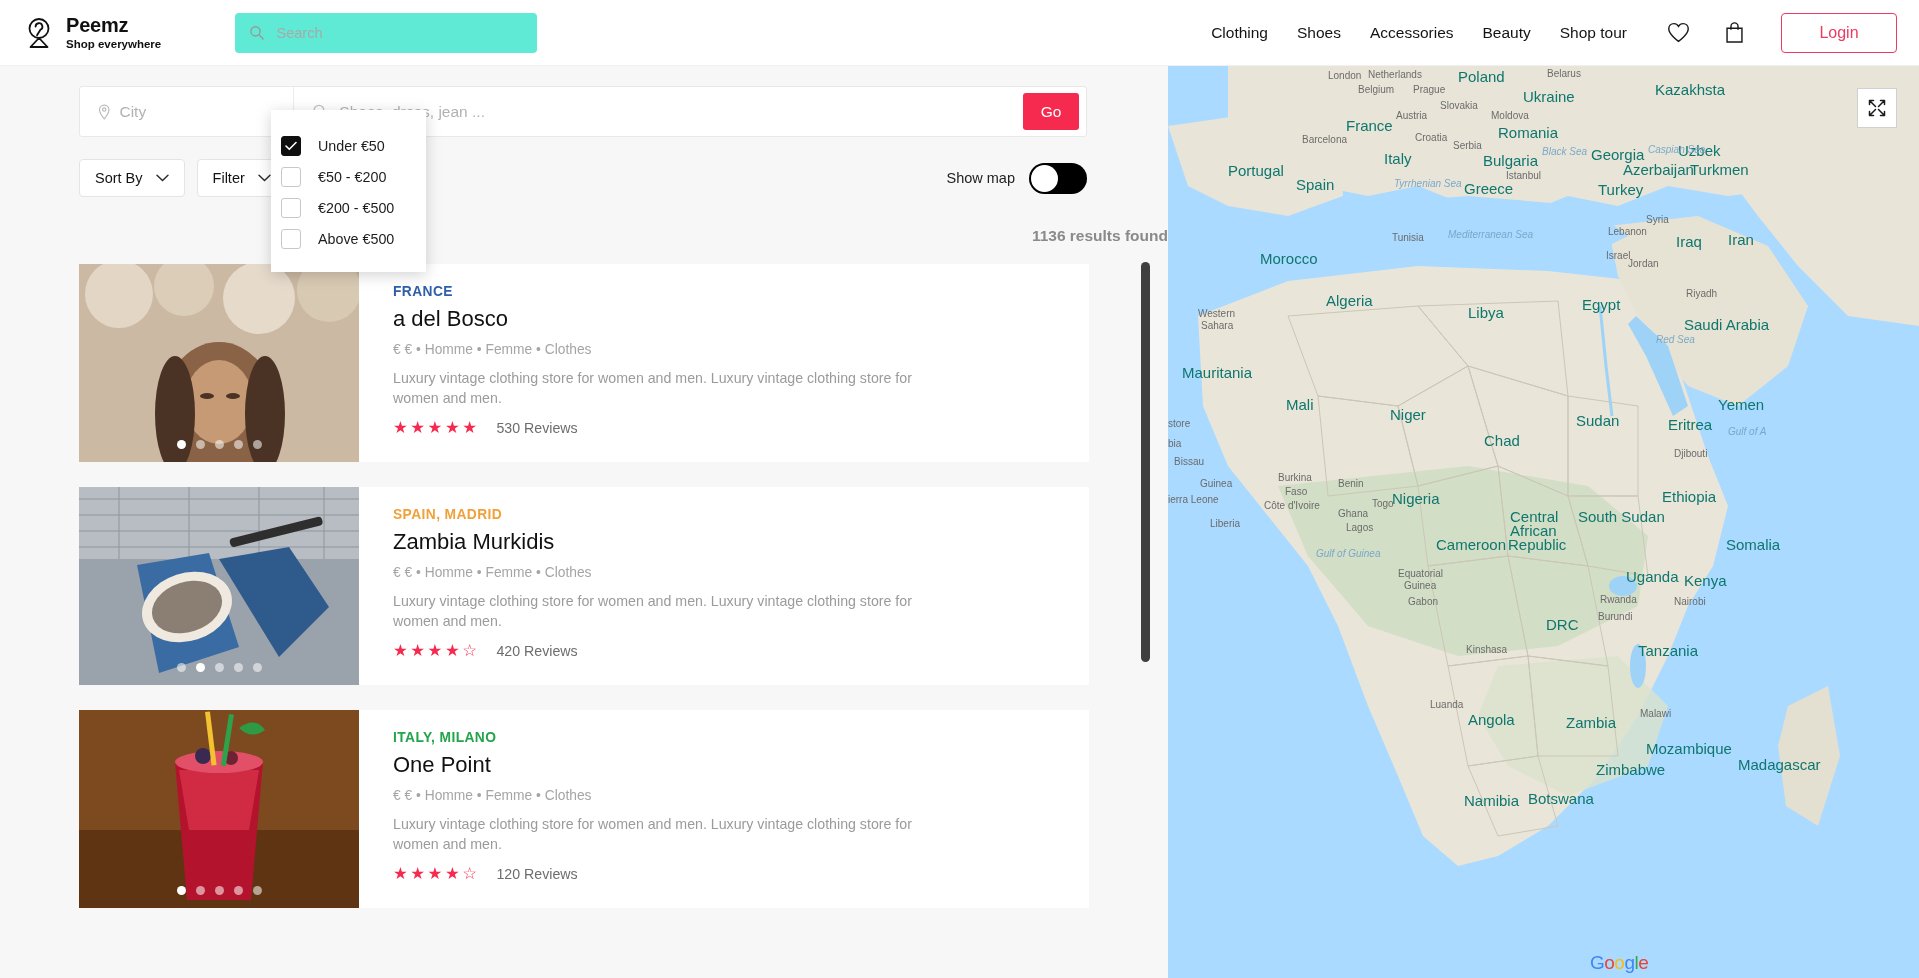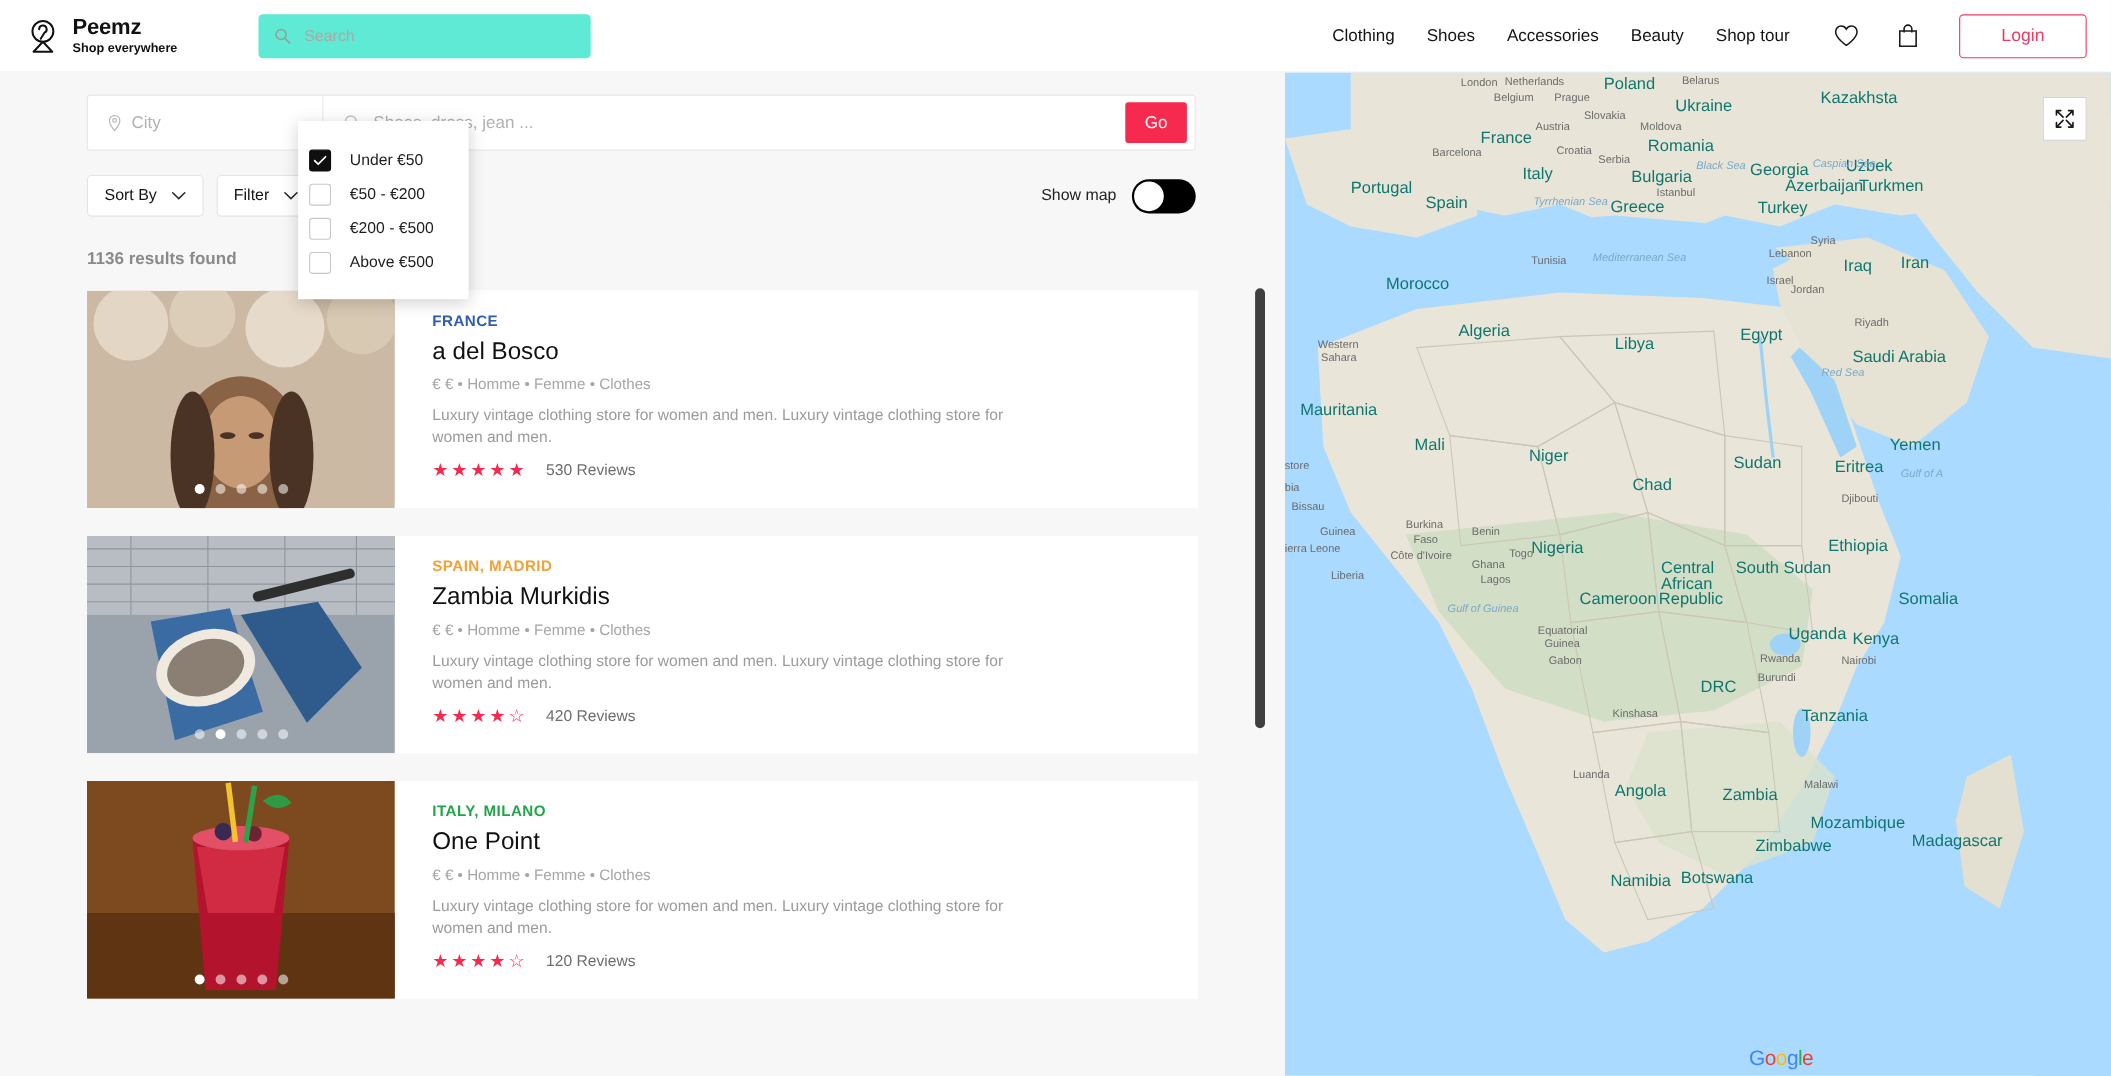--- a/index.html
+++ b/index.html
@@ -108,21 +108,21 @@
     width: 58px; height: 31px; background: #000; border-radius: 16px;
     position: relative; cursor: pointer;
   }
   .switch .knob {
     position: absolute; left: 2px; top: 2px;
     width: 27px; height: 27px; border-radius: 50%; background: #fff;
   }
 
   
   .resultcount {
-    margin: 30px 0 0 79px; font-size: 15.5px; color: #8a8a8a; font-weight: 600;
+    margin: 30px 0 0 79px; font-size: 15.5px; color: #8a8a8a; font-weight: 600; text-align: right;
   }
   .cards { margin: 19px 0 0 79px; width: 1010px; }
   .card {
     display: flex; background: #fff; height: 198px; margin-bottom: 25px;
     overflow: hidden;
   }
   .card-img { width: 280px; height: 198px; position: relative; flex: none; overflow: hidden; }
   .card-img .ph { width: 100%; height: 100%; }
   .dots {
     position: absolute; left: 0; right: 0; bottom: 13px;
@@ -493,21 +493,21 @@
       </button>
 
       <div class="google-logo">
         <span style="color:#4285F4">G</span><span style="color:#EA4335">o</span><span style="color:#FBBC05">o</span><span style="color:#4285F4">g</span><span style="color:#34A853">l</span><span style="color:#EA4335">e</span>
       </div>
 
       <div id="map-labels">
           <div class="map-label" style="left: 160px; top: 4px;">London</div>
           <div class="map-label" style="left: 200px; top: 3px;">Netherlands</div>
           <div class="map-label big" style="left: 290px; top: 2px;">Poland</div>
-          <div class="map-label" style="left: 337px; top: 2px; padding-left: 24px;">Belarus</div>
+          <div class="map-label" style="left: 355px; top: 2px; padding-left: 24px;">Belarus</div>
           <div class="map-label" style="left: 190px; top: 18px;">Belgium</div>
           <div class="map-label" style="left: 245px; top: 18px;">Prague</div>
           <div class="map-label big" style="left: 355px; top: 22px;">Ukraine</div>
           <div class="map-label big" style="left: 487px; top: 15px;">Kazakhsta</div>
           <div class="map-label" style="left: 228px; top: 44px;">Austria</div>
           <div class="map-label" style="left: 272px; top: 34px;">Slovakia</div>
           <div class="map-label" style="left: 323px; top: 44px;">Moldova</div>
           <div class="map-label big" style="left: 178px; top: 51px;">France</div>
           <div class="map-label big" style="left: 330px; top: 58px;">Romania</div>
           <div class="map-label" style="left: 247px; top: 66px;">Croatia</div>

